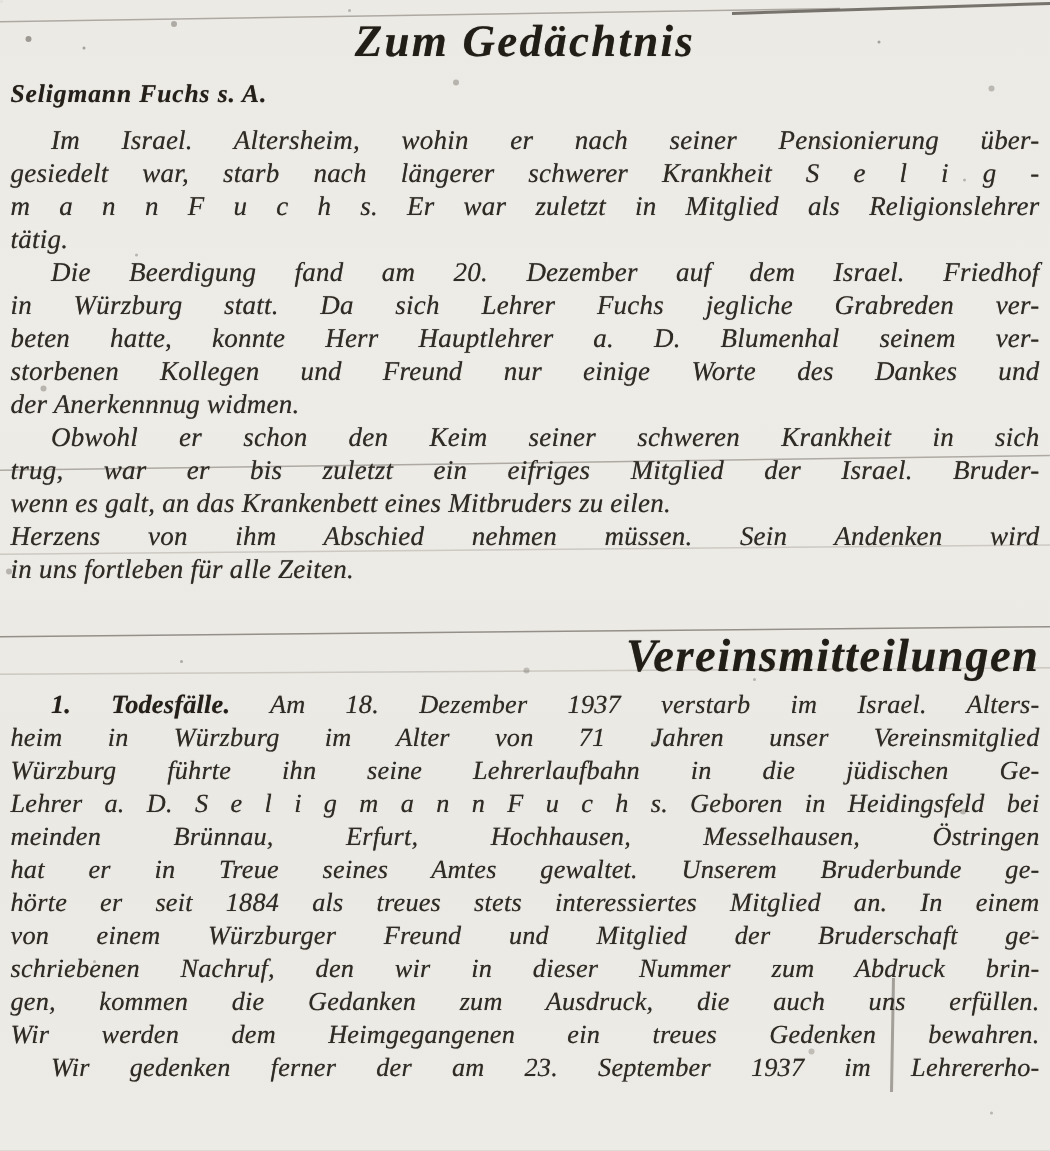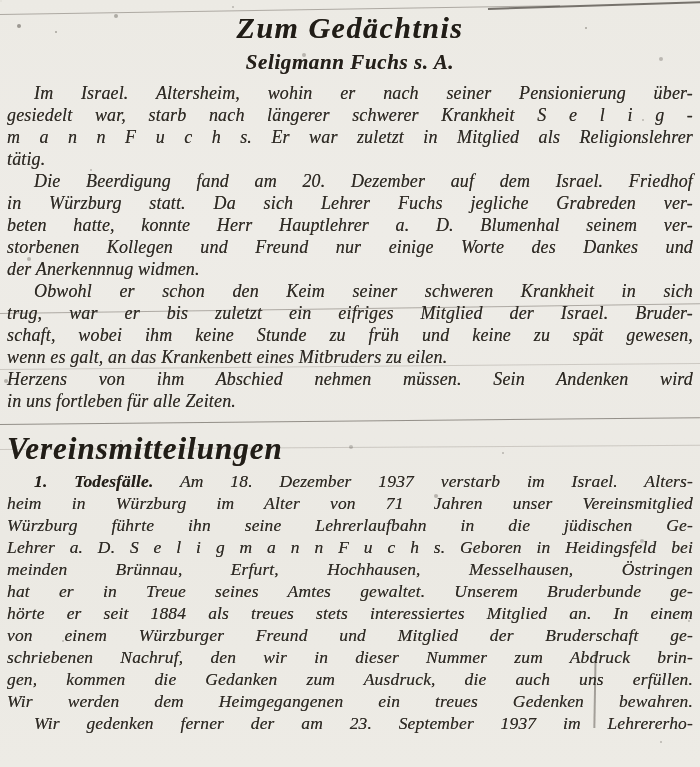--- a/index.html
+++ b/index.html
@@ -11,28 +11,28 @@
     text-shadow:0 0 0.5px rgba(46,42,36,0.65);
     font-style:italic;
   }
   .content{position:relative;padding:0 7px;z-index:2;}
   .headline{
     font-weight:bold;text-align:center;color:#211d17;
     font-size:30px;line-height:32px;letter-spacing:1.5px;
     margin:12px 0 0 0;
   }
   .subhead{
-    font-weight:bold;text-align:center;color:#241f19;
-    font-size:21px;line-height:21px;letter-spacing:0.6px;
+    font-weight:bold;color:#241f19;
+    font-size:17px;line-height:21px;letter-spacing:0.6px;
     margin:8px 0 0 0;
   }
   .headline2{
-    font-weight:bold;text-align:left;color:#211d17;
+    font-weight:bold;text-align:right;color:#211d17;
     font-size:31px;line-height:34px;letter-spacing:1px;
-    margin:20px 0 0 0;
+    margin:30px 0 0 0;
   }
   .bodyblock{margin-top:9px;font-size:18px;line-height:22px;letter-spacing:0.15px;}
   .bodyblock2{margin-top:4px;font-size:17.5px;line-height:22px;letter-spacing:0.15px;}
   .para{margin:0;padding:0;}
   .ln{display:block;text-align:justify;text-align-last:justify;}
   .lnl{display:block;text-align:left;}
   .ind{text-indent:27px;}
   .lead{font-weight:bold;color:#241f19;}
   
   .art{position:absolute;z-index:1;pointer-events:none;}
@@ -85,21 +85,20 @@
       <p class="para">
         <span class="ln ind">Die Beerdigung fand am 20. Dezember auf dem Israel. Friedhof</span>
         <span class="ln">in Würzburg statt. Da sich Lehrer Fuchs jegliche Grabreden ver-</span>
         <span class="ln">beten hatte, konnte Herr Hauptlehrer a. D. Blumenhal seinem ver-</span>
         <span class="ln">storbenen Kollegen und Freund nur einige Worte des Dankes und</span>
         <span class="lnl">der Anerkennnug widmen.</span>
       </p>
       <p class="para">
         <span class="ln ind">Obwohl er schon den Keim seiner schweren Krankheit in sich</span>
         <span class="ln">trug, war er bis zuletzt ein eifriges Mitglied der Israel. Bruder-</span>
-        <span class="ln">schaft, wobei ihm keine Stunde zu früh und keine zu spät gewesen,</span>
         <span class="lnl">wenn es galt, an das Krankenbett eines Mitbruders zu eilen.</span>
       </p>
       <p class="para">
         <span class="ln">Herzens von ihm Abschied nehmen müssen. Sein Andenken wird</span>
         <span class="lnl">in uns fortleben für alle Zeiten.</span>
       </p>
     </div>
 
     <h1 class="headline2">Vereinsmitteilungen</h1>
 

